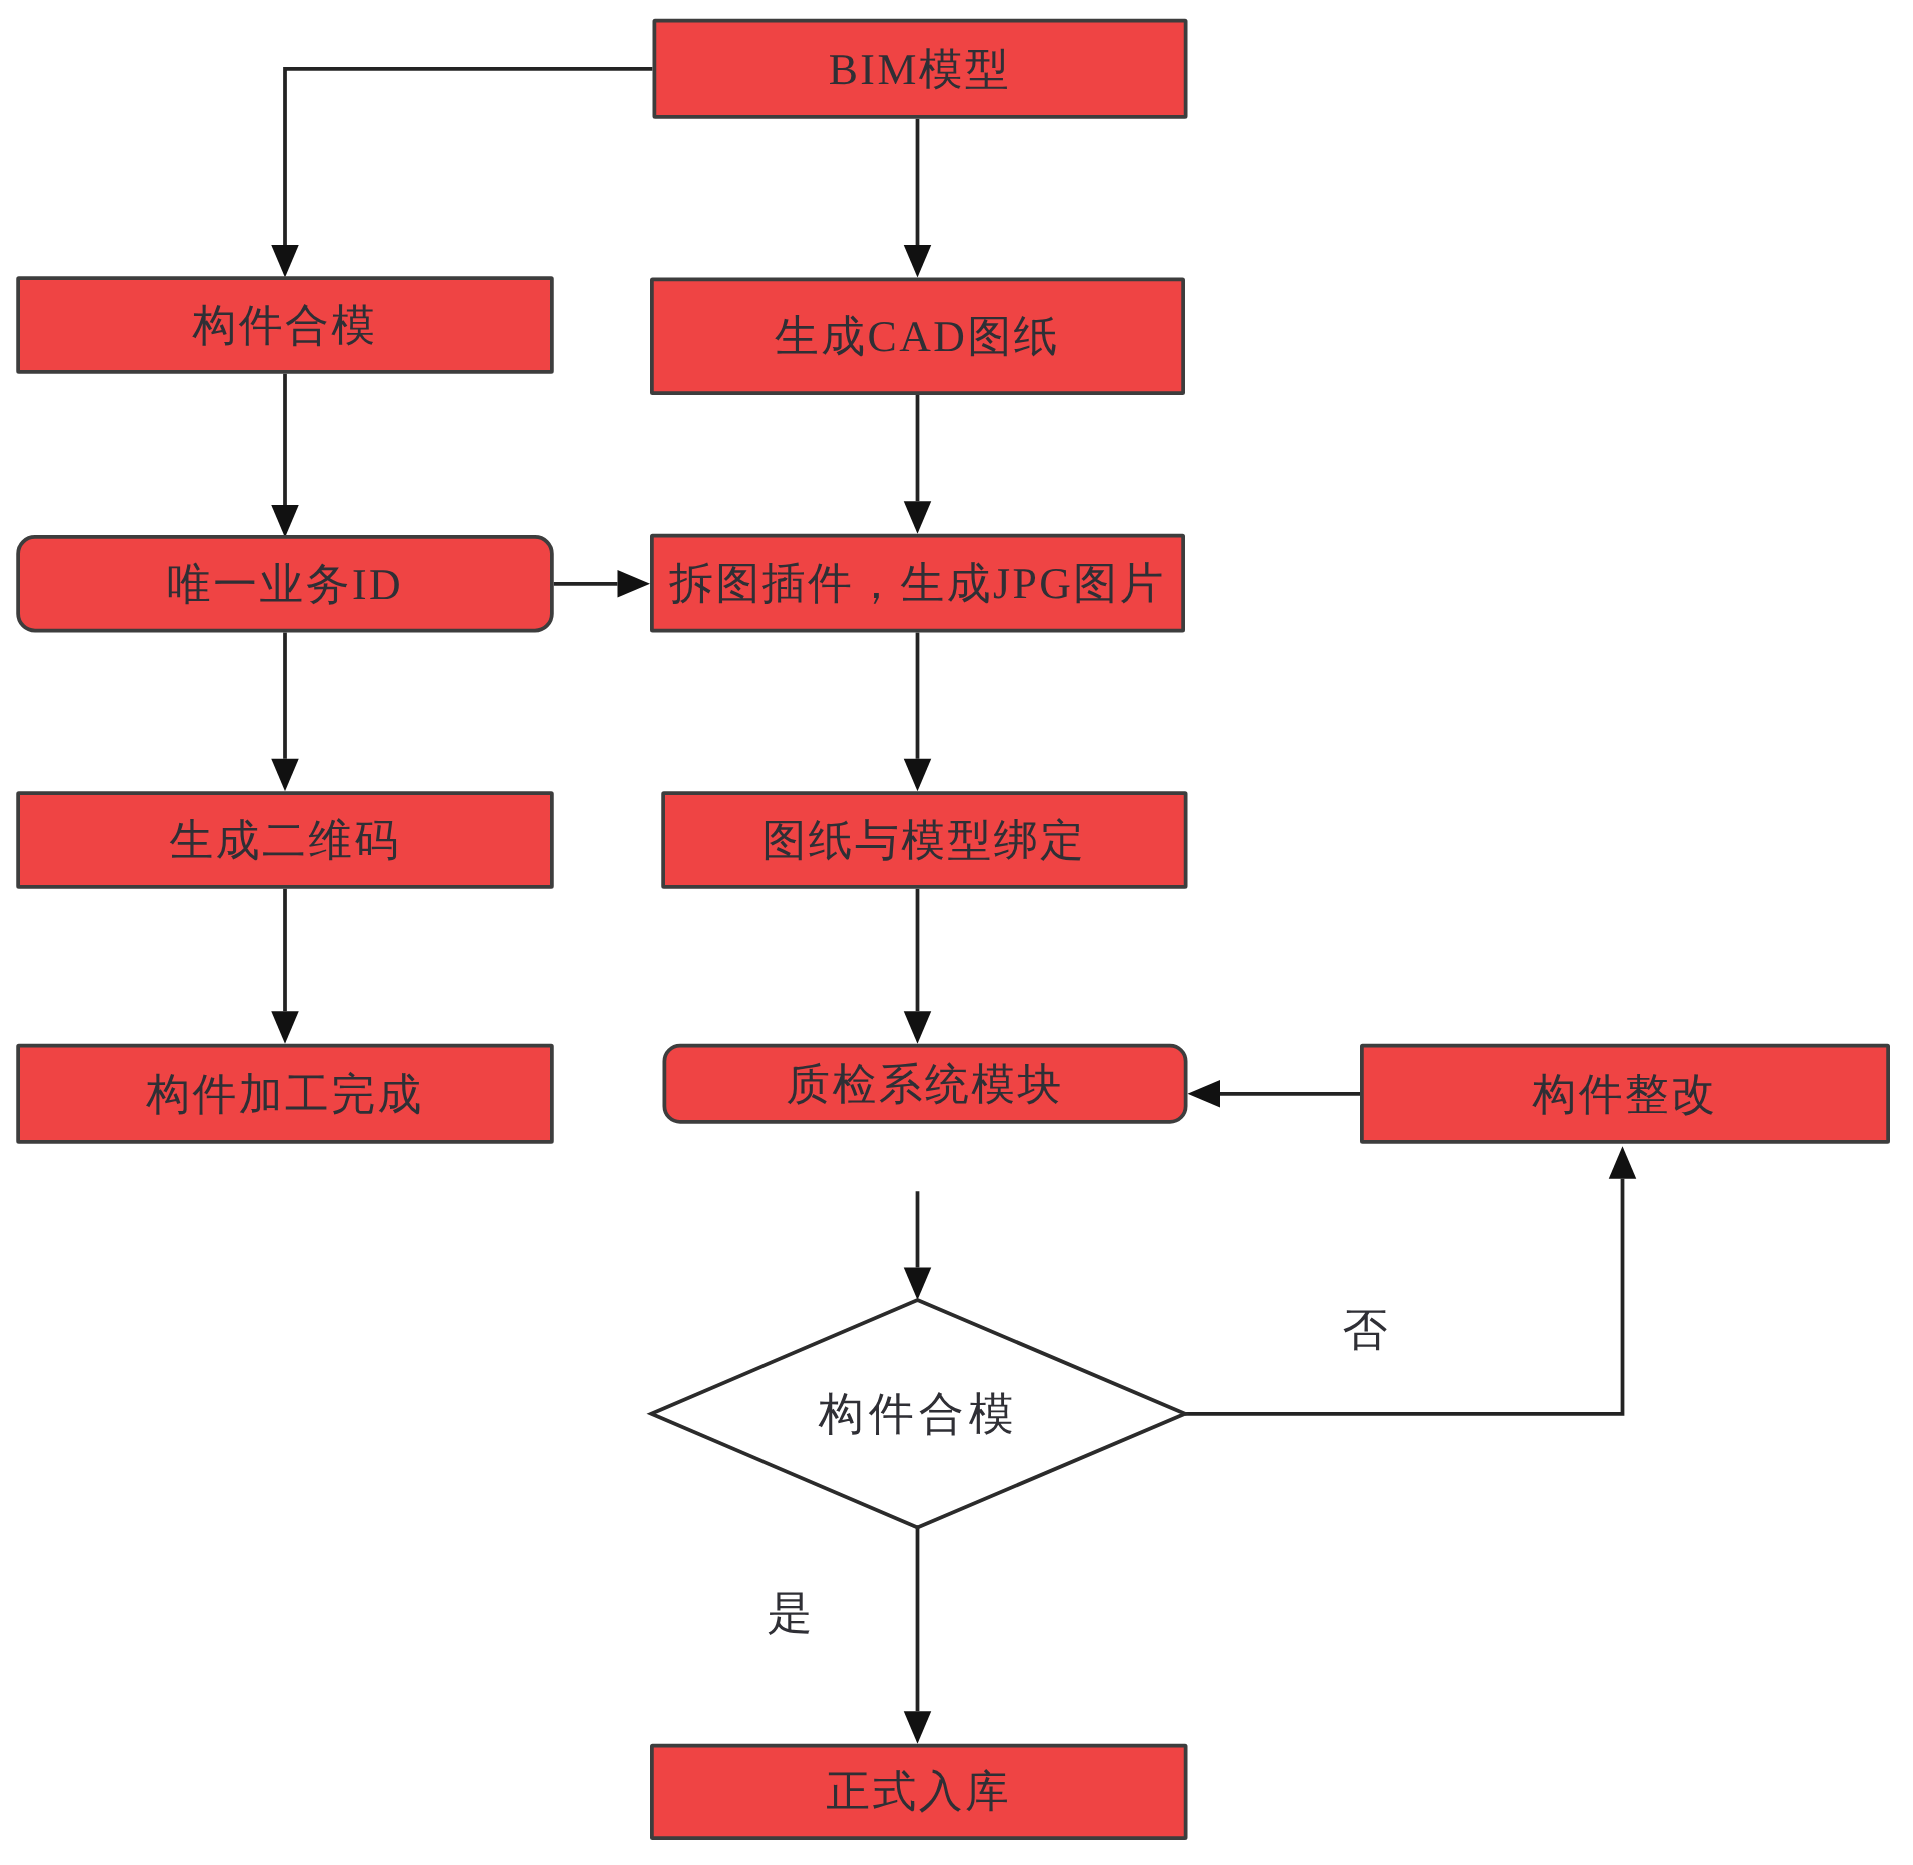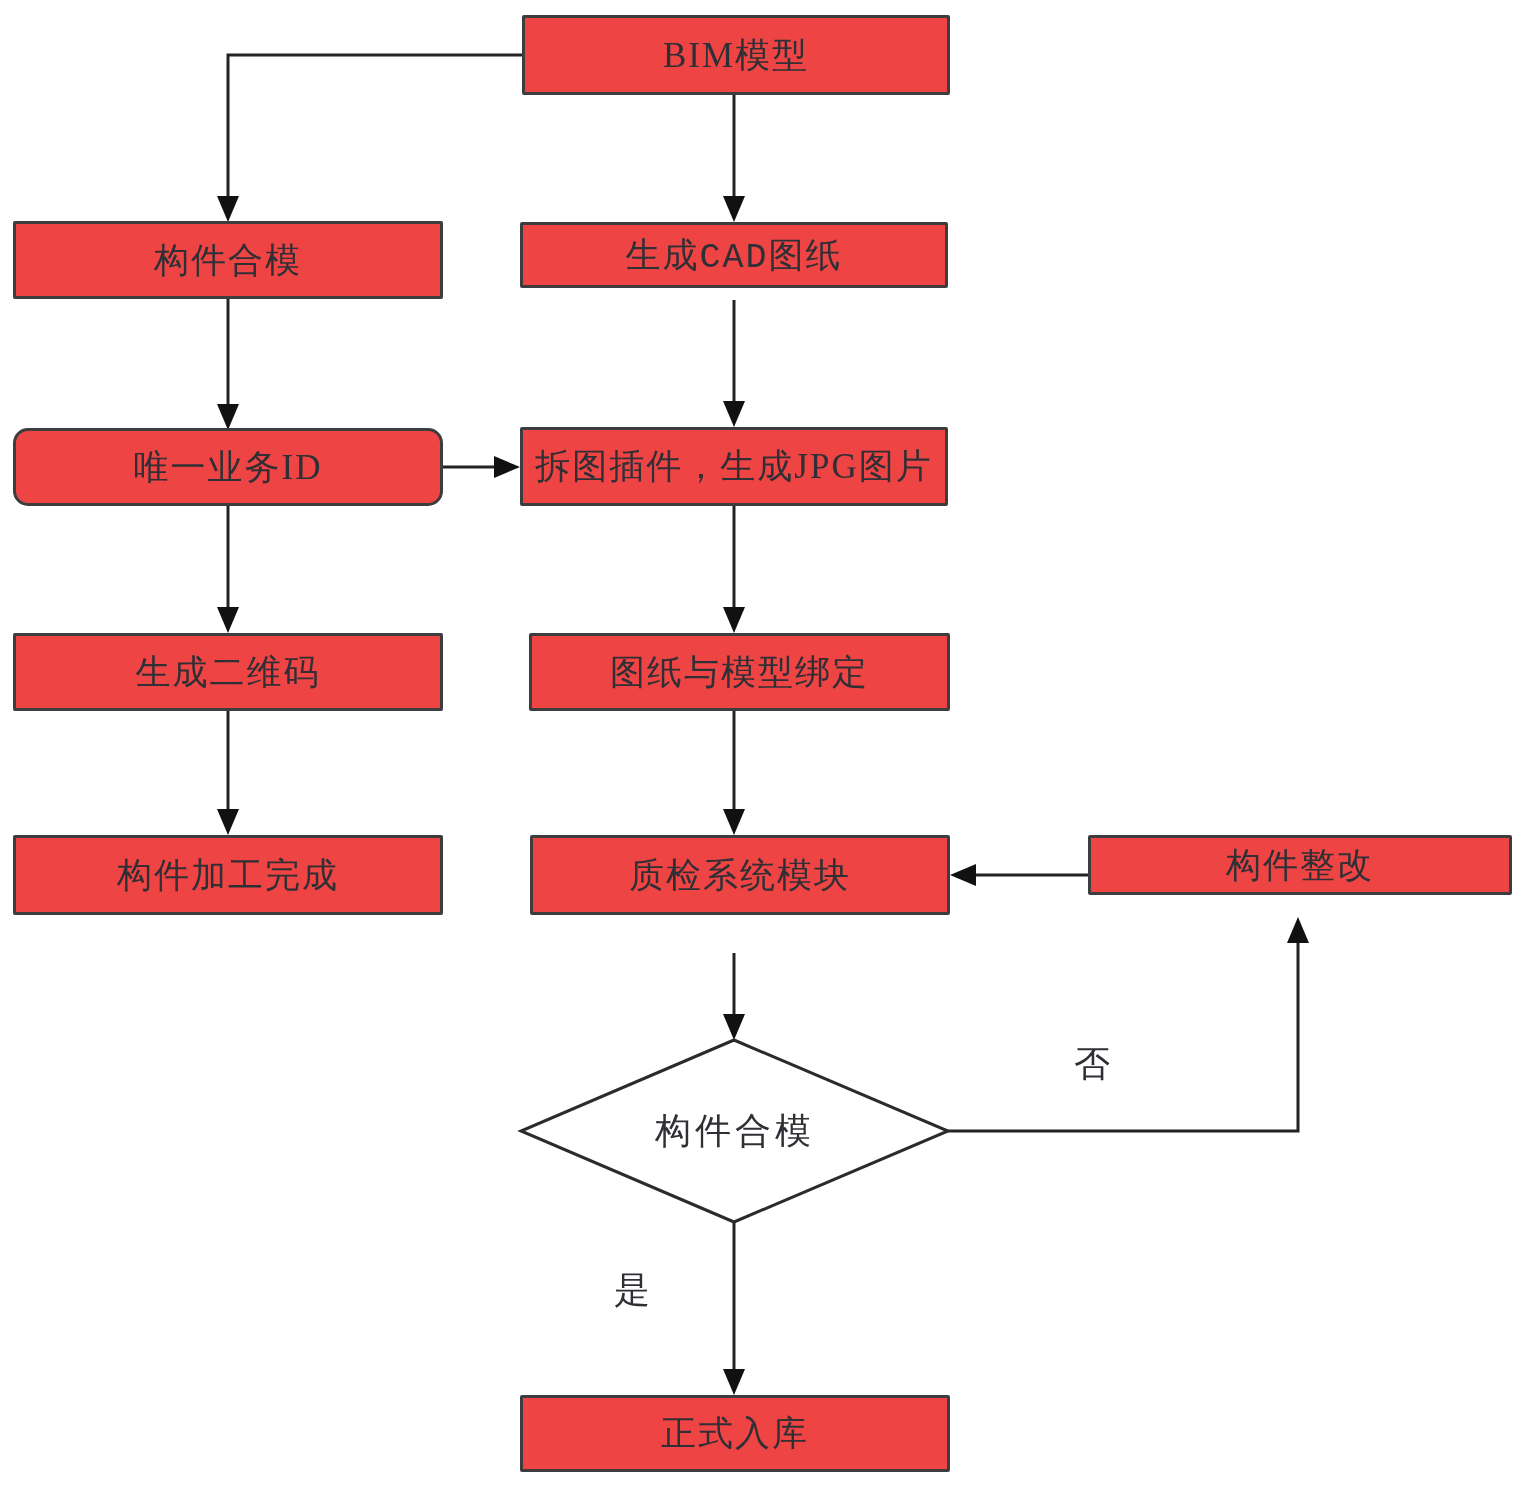--- a/index.html
+++ b/index.html
@@ -118,21 +118,21 @@
   </svg>
 
   <div class="node" style="left:522px; top:15px; width:428px; height:80px;">
     <span>BIM模型</span>
   </div>
 
   <div class="node" style="left:13px; top:221px; width:430px; height:78px;">
     <span>构件合模</span>
   </div>
 
-  <div class="node" style="left:520px; top:222px; width:428px; height:66px;font-family:Liberation Mono, monospace;">
+  <div class="node" style="left:520px; top:222px; width:428px; height:94px;">
     <span>生成CAD图纸</span>
   </div>
 
   <div class="node" style="left:13px; top:428px; width:430px; height:78px;border-radius:15px;">
     <span>唯一业务ID</span>
   </div>
 
   <div class="node" style="left:520px; top:427px; width:428px; height:79px;">
     <span>拆图插件，生成JPG图片</span>
   </div>
@@ -142,25 +142,25 @@
   </div>
 
   <div class="node" style="left:529px; top:633px; width:421px; height:78px;">
     <span>图纸与模型绑定</span>
   </div>
 
   <div class="node" style="left:13px; top:835px; width:430px; height:80px;">
     <span>构件加工完成</span>
   </div>
 
-  <div class="node" style="left:530px; top:835px; width:420px; height:80px;">
+  <div class="node" style="left:530px; top:835px; width:420px; height:64px;border-radius:14px;">
     <span>质检系统模块</span>
   </div>
 
-  <div class="node" style="left:1088px; top:835px; width:424px; height:60px;">
+  <div class="node" style="left:1088px; top:835px; width:424px; height:80px;">
     <span>构件整改</span>
   </div>
 
   <div class="node" style="left:520px; top:1395px; width:430px; height:77px;">
     <span>正式入库</span>
   </div>
 
   <div class="diamond-label" style="left:585px; top:1104px; width:300px; height:54px;">
     <span>构件合模</span>
   </div>

